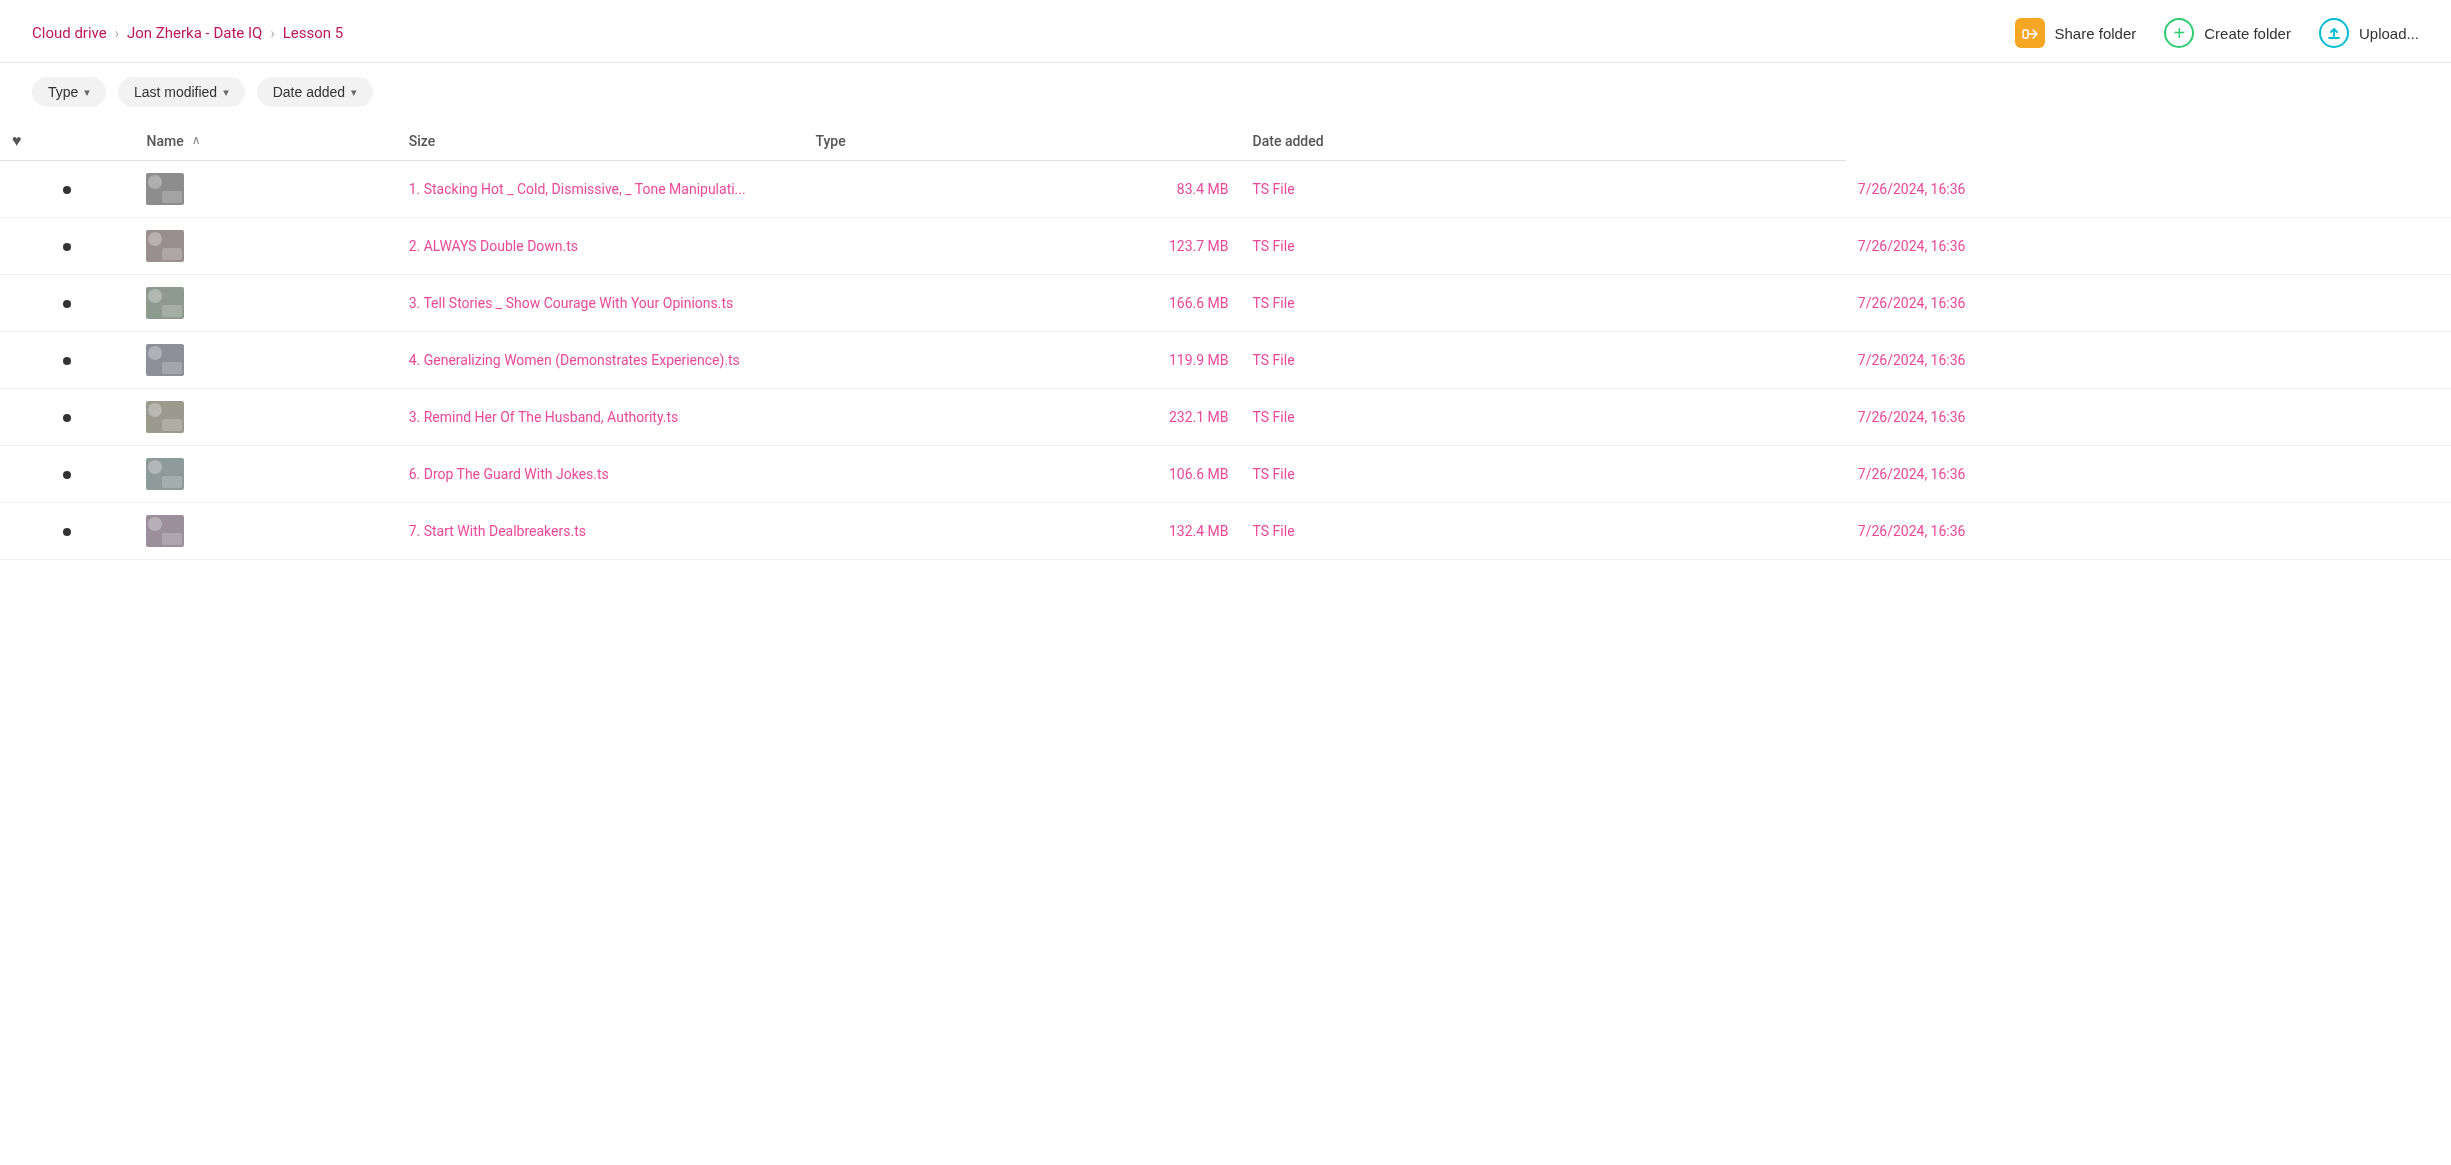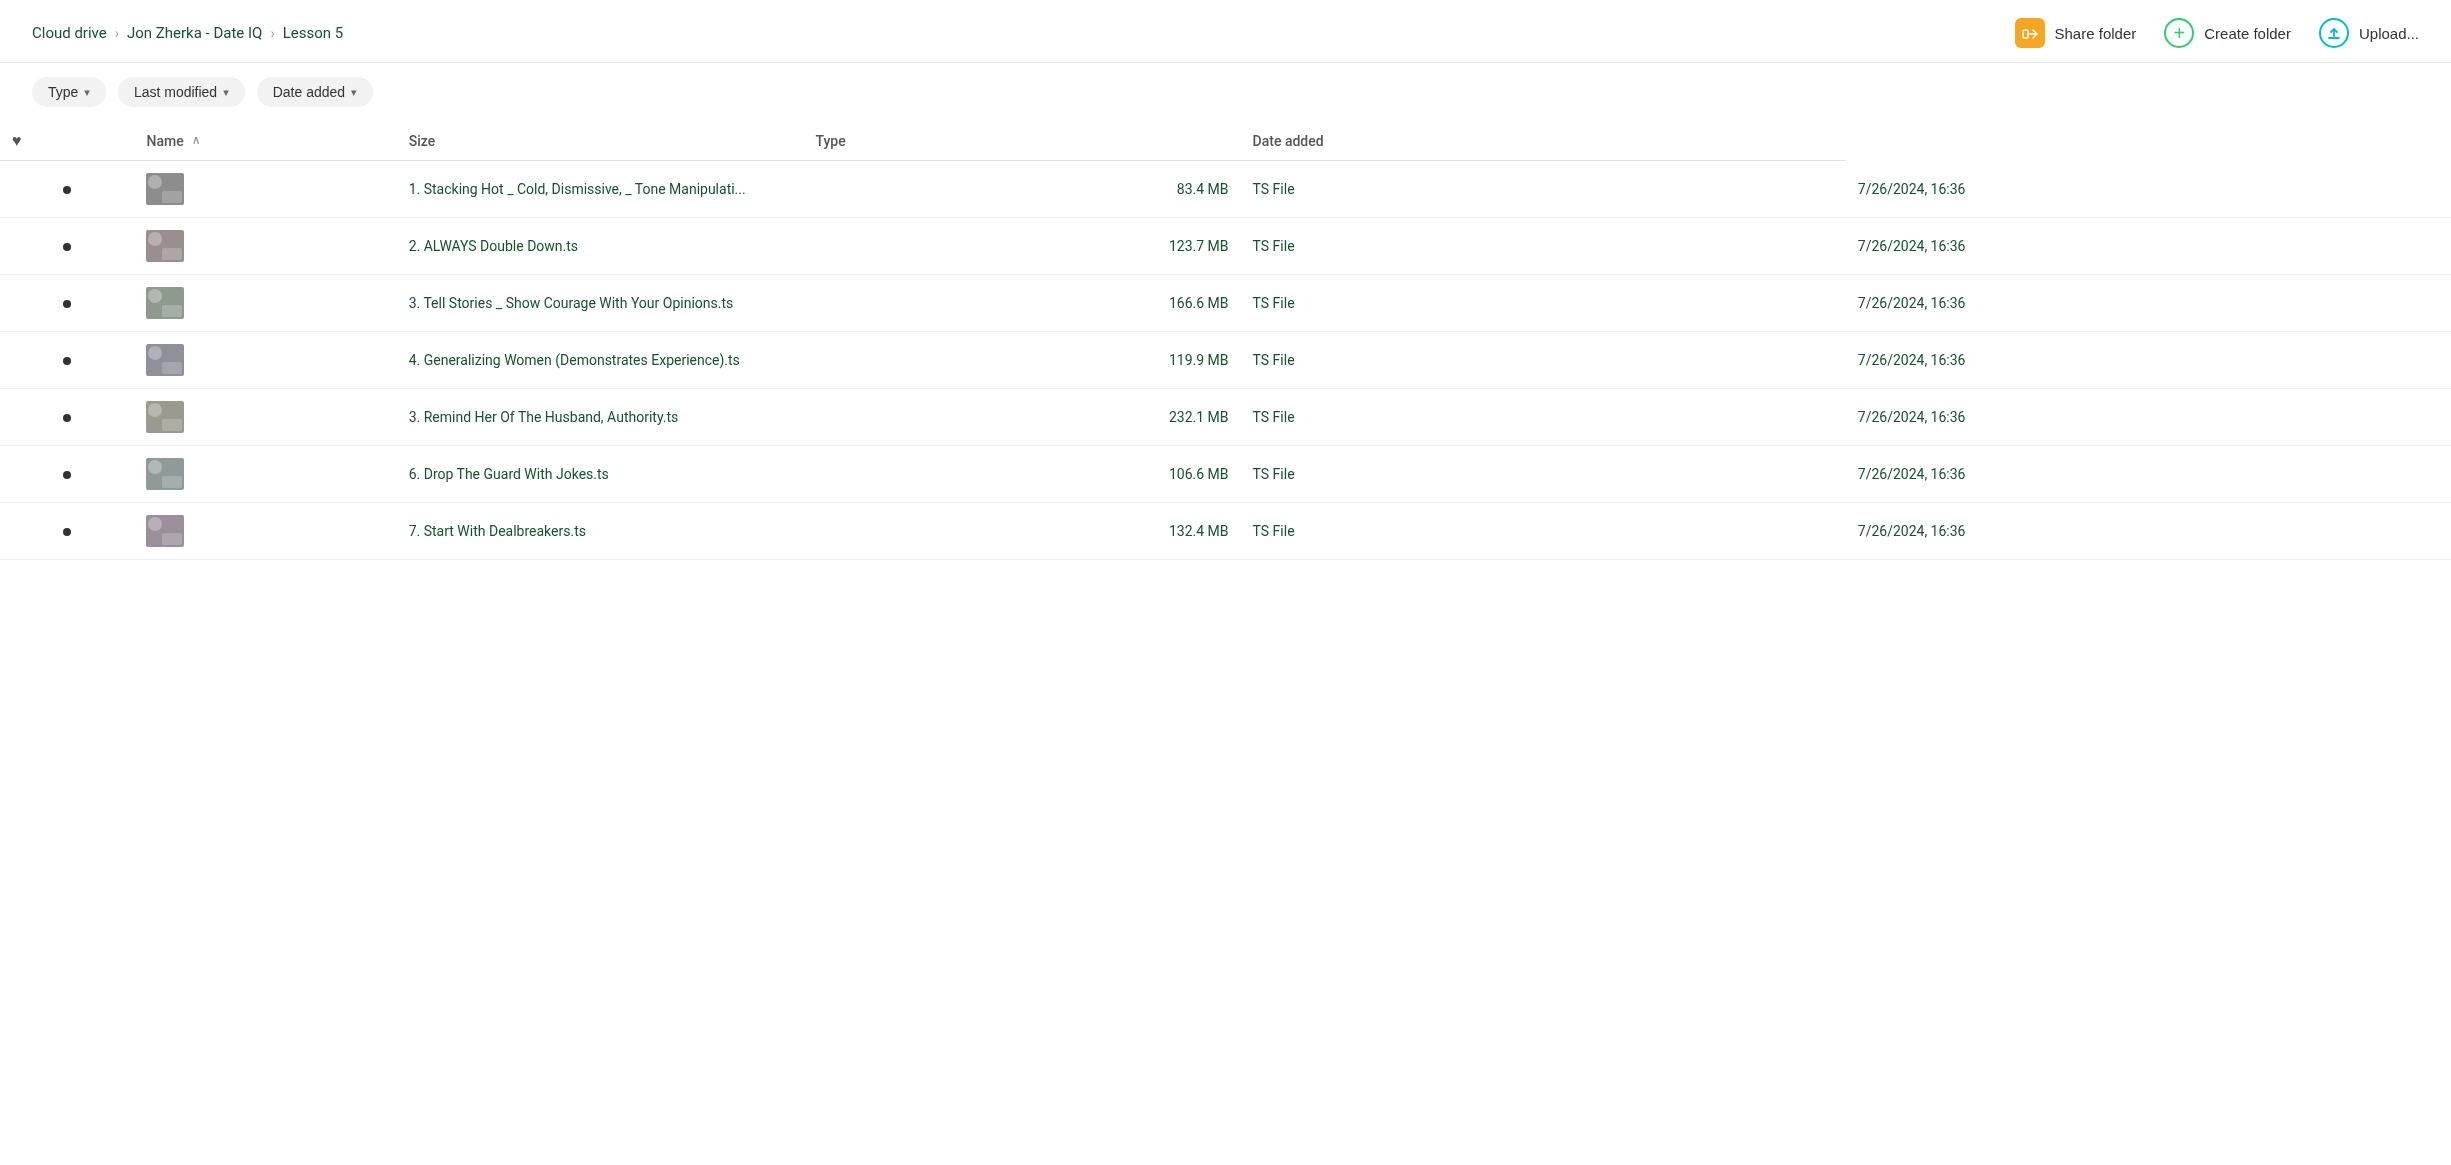--- a/index.html
+++ b/index.html
@@ -21,21 +21,21 @@
       align-items: center;
       gap: 8px;
       font-size: 15px;
       color: #555;
     }
     .breadcrumb-sep {
       color: #aaa;
       font-size: 14px;
     }
     .breadcrumb-item {
-      color: #14532d;
+      color: #be185d;
     }
     .top-actions {
       display: flex;
       align-items: center;
       gap: 28px;
     }
     .action-btn {
       display: flex;
       align-items: center;
       gap: 10px;
@@ -112,21 +112,21 @@
       font-size: 14px;
       color: #555;
       padding: 10px 12px;
       border-bottom: 1.5px solid #e0e0e0;
     }
     .file-table td {
       padding: 12px 12px;
       border-bottom: 1px solid #efefef;
       vertical-align: middle;
       font-size: 14px;
-      color: #14532d;
+      color: #ec4899;
     }
     .col-fav {
       width: 40px;
       text-align: center;
     }
     .col-thumb {
       width: 48px;
     }
     .col-name-cell {
       font-size: 14.5px;

